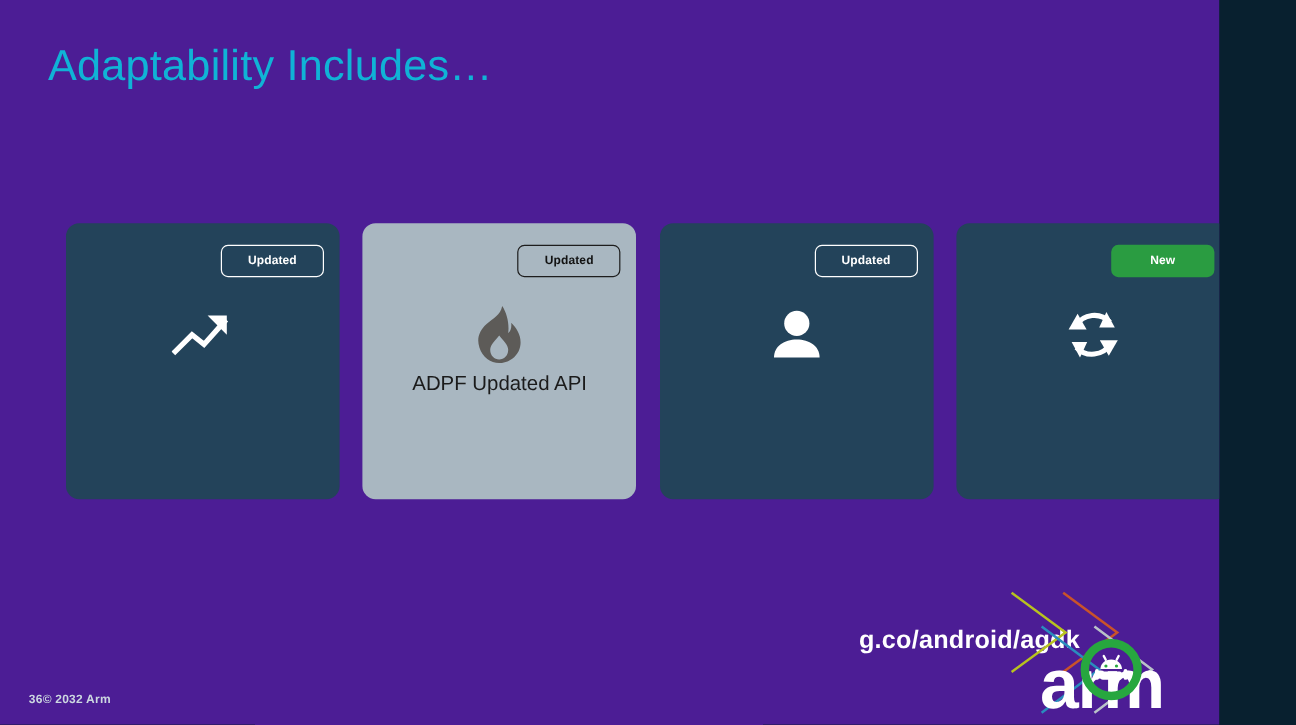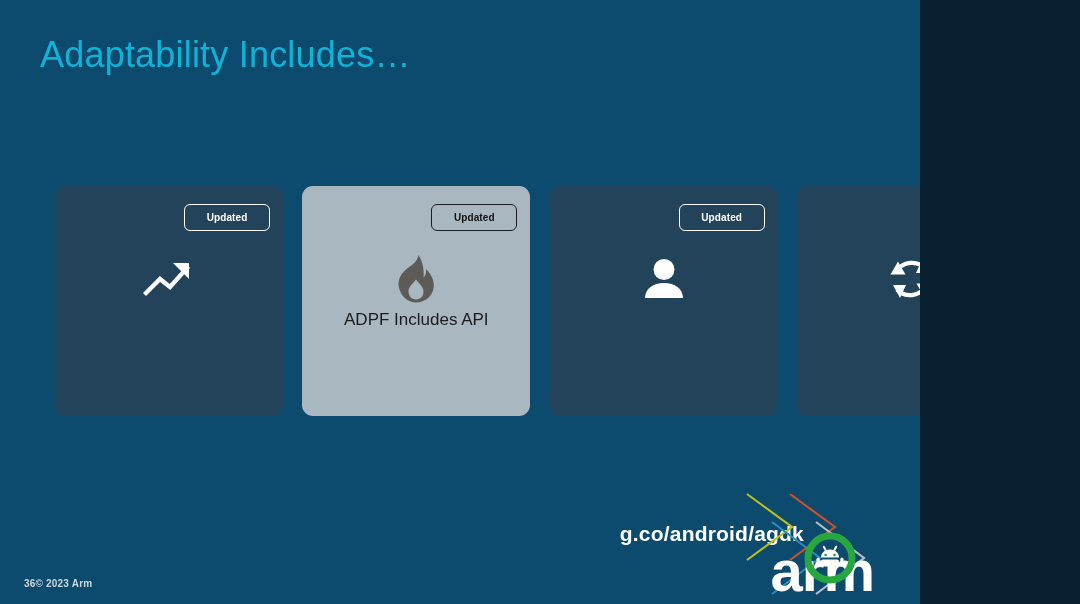--- a/index.html
+++ b/index.html
@@ -2,23 +2,23 @@
 <html><head>
 <meta charset="utf-8">
 <style>
   html, body {
     margin: 0;
     padding: 0;
     background: #08202f;
   }
   #slide {
     position: relative;
-    width: 920px;
+    width: 1016px;
     height: 604px;
-    background: #0c4a6e;
+    background: #4c1d95;
     overflow: hidden;
     font-family: "Liberation Sans", sans-serif;
   }
   
   #slide-title {
     position: absolute;
     left: 40px;
     top: 34px;
     font-size: 36px;
     font-weight: 400;
@@ -184,21 +184,21 @@
     </div>
 
     <div class="card light">
       <div class="badge outline-dark">Updated</div>
       <div class="card-icon">
         <svg width="42" height="50" viewBox="0 0 42 50" aria-hidden="true">
           <path d="M23.5 1 C22 9 16 11 10.5 16 C4.5 21.5 2 28 4.5 35.5 C7 43.5 14 48.5 21 48.5 C29 48.5 37 43 38.5 34.5 C40 26.5 36 20 31 15 C31.5 19 30.5 22 28.5 23.5 C29.5 16 27.5 7 23.5 1 Z" fill="#5d5b58"></path>
           <path d="M21 25.5 C18 29.5 13.5 33 13.5 37.5 C13.5 42.5 17 45.5 21 45.5 C25 45.5 28.5 42.5 28.5 37.5 C28.5 33 24 29.5 21 25.5 Z" fill="#a9b7c1"></path>
         </svg>
       </div>
-      <div class="card-label">ADPF Includes API</div>
+      <div class="card-label">ADPF Updated API</div>
     </div>
 
     <div class="card dark">
       <div class="badge outline-light">Updated</div>
       <div class="card-icon">
         <svg width="44" height="44" viewBox="0 0 44 44" aria-hidden="true">
           <circle cx="22" cy="12.5" r="10.5" fill="#ffffff"></circle>
           <path d="M3 41 C3 31.5 11.5 26 22 26 C32.5 26 41 31.5 41 41 Z" fill="#ffffff"></path>
         </svg>
       </div>
@@ -217,21 +217,21 @@
           <polygon points="36,6 43,19 30,19" fill="#ffffff"></polygon>
           <polygon points="14,44 7,31 20,31" fill="#ffffff"></polygon>
         </svg>
       </div>
     </div>
 
   </div>
 
   <div id="footer-left">
     <span>36</span>
-    <span id="footer-copyright">© 2023 Arm</span>
+    <span id="footer-copyright">© 2032 Arm</span>
   </div>
 
   <div id="agdk-url">g.co/android/agdk</div>
 
   <div id="brand-cluster">
 
     <svg id="chevrons" viewBox="0 0 200 115">
       <g fill="none" stroke-width="2.1" stroke-linecap="butt" stroke-linejoin="miter">
         <polyline points="27,5 72,38 27,71" stroke="#b8c21f"></polyline>
         <polyline points="70,5 115,38 70,71" stroke="#c9532a"></polyline>

